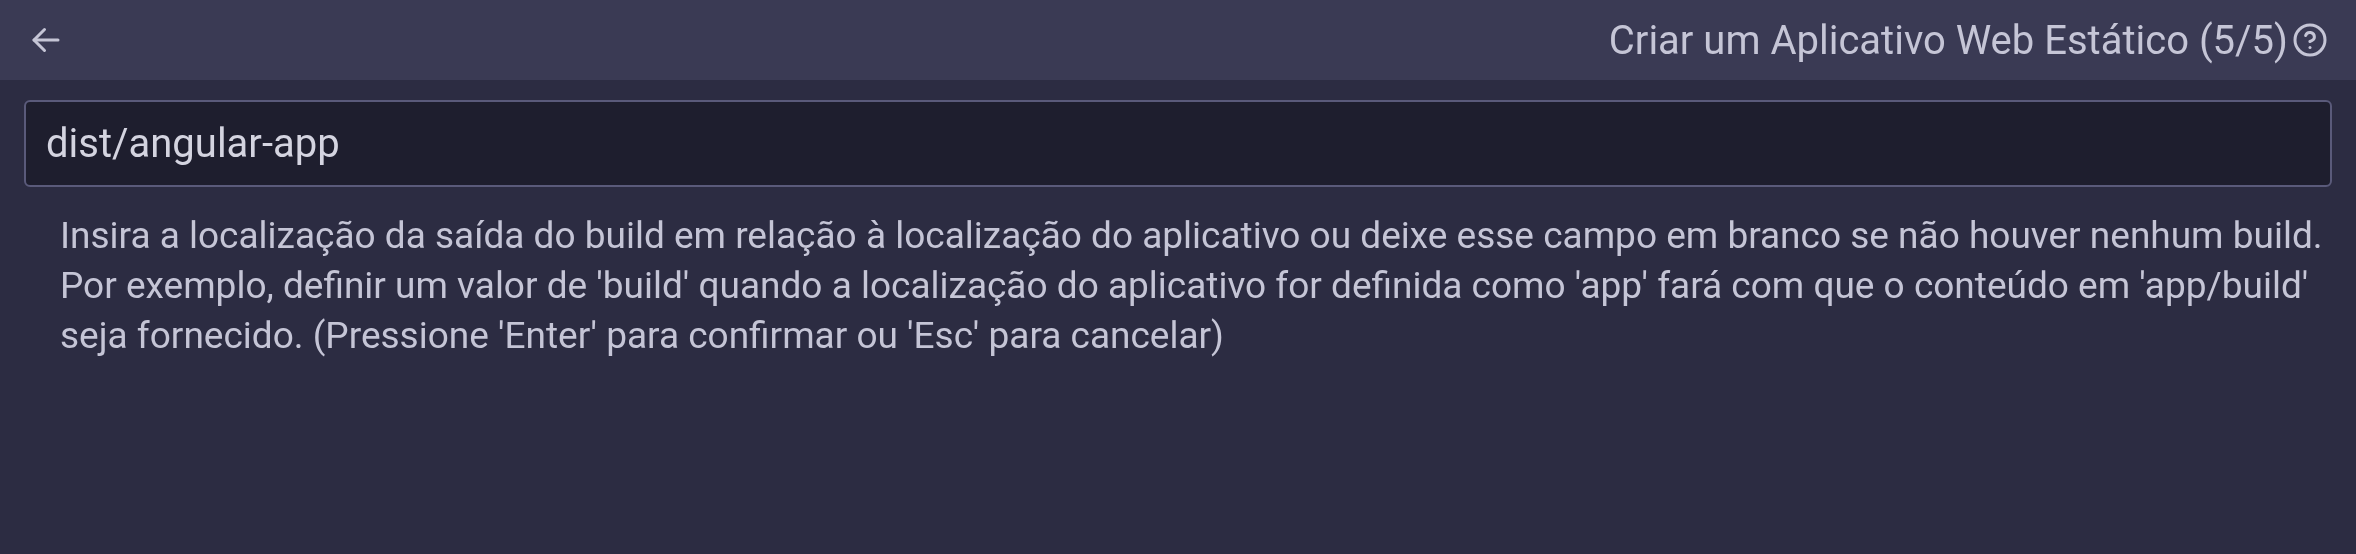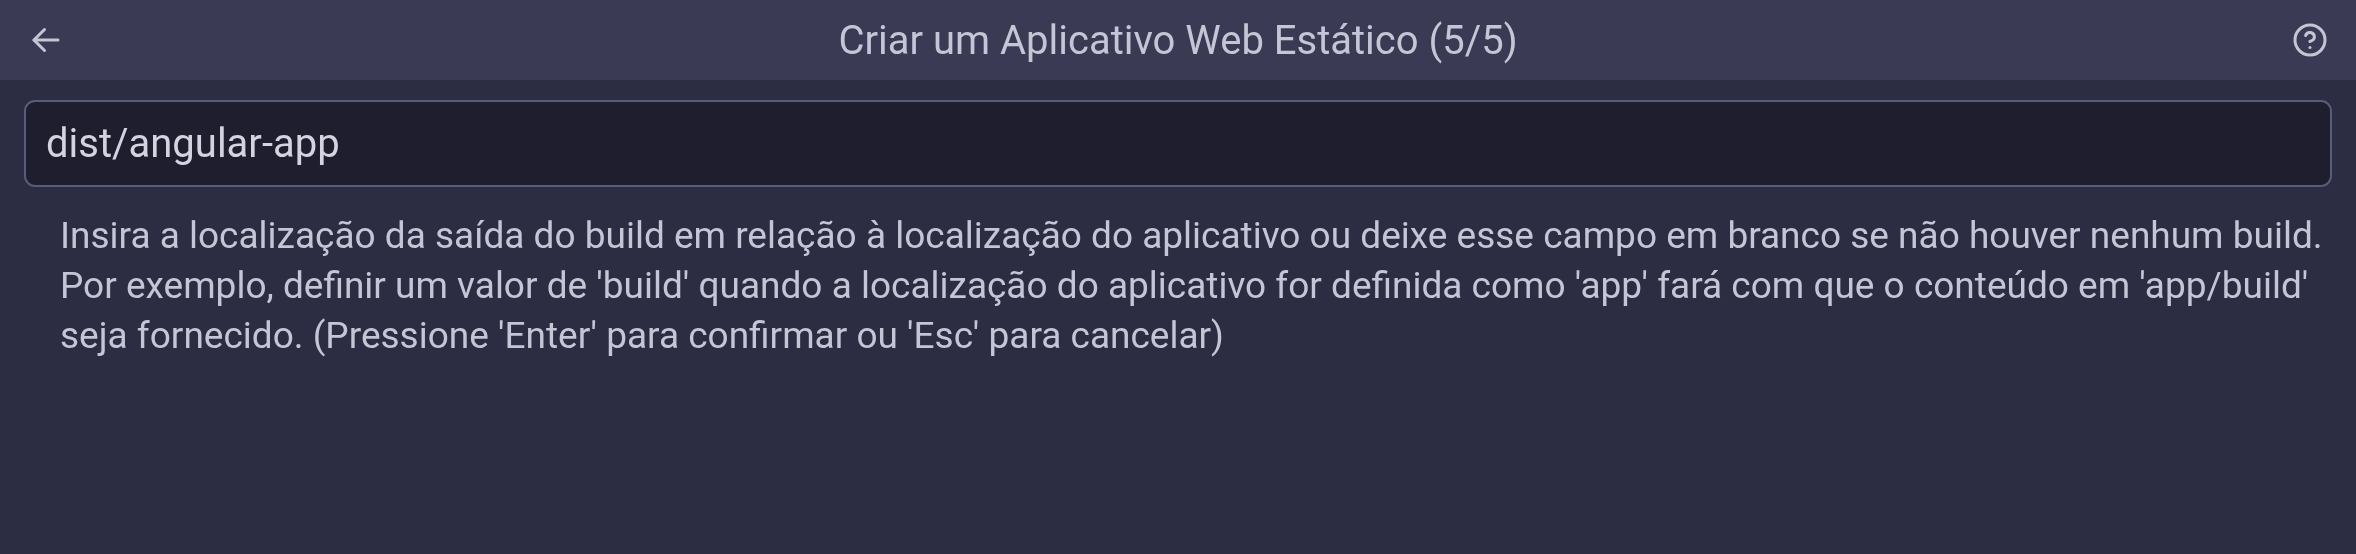--- a/index.html
+++ b/index.html
@@ -32,21 +32,21 @@
       align-items: center;
       justify-content: center;
       cursor: pointer;
       color: #c5c5d6;
     }
     
     .title {
       color: #c5c5d6;
       font-size: 40px;
       font-weight: 400;
-      text-align: center;
+      text-align: right;
       flex: 1;
     }
     
     .help-button {
       width: 44px;
       height: 44px;
       display: flex;
       align-items: center;
       justify-content: center;
       cursor: pointer;
@@ -60,21 +60,21 @@
     .input-field {
       width: 100%;
       background-color: #1e1e2e;
       border: 2px solid #5a5a7a;
       color: #d4d4e0;
       font-size: 40px;
       font-weight: 400;
       padding: 18px 20px;
       font-family: inherit;
       outline: none;
-      border-radius: 11px;
+      border-radius: 6px;
     }
     
     .help-text {
       color: #c5c5d6;
       font-size: 37px;
       font-weight: 400;
       line-height: 1.35;
       margin-top: 24px;
       padding: 0 4px;
       margin-left: 32px;

